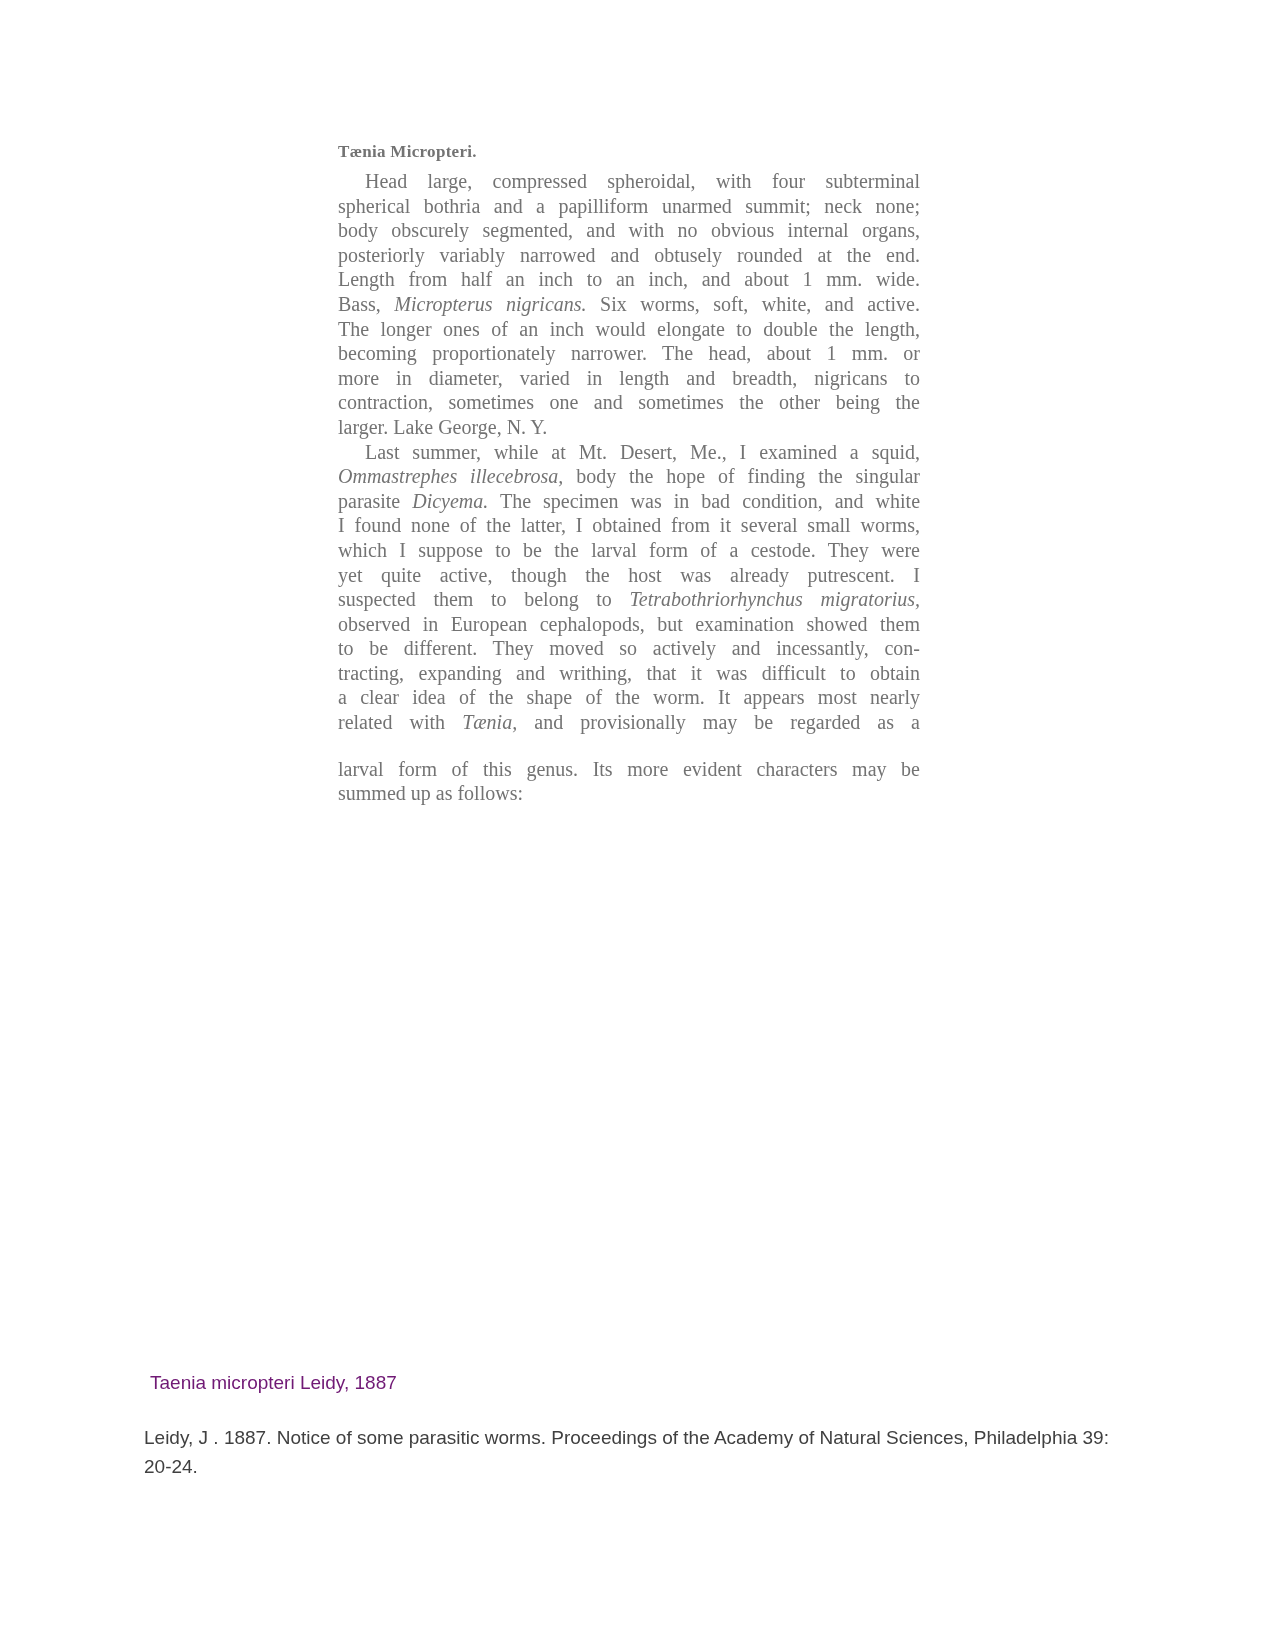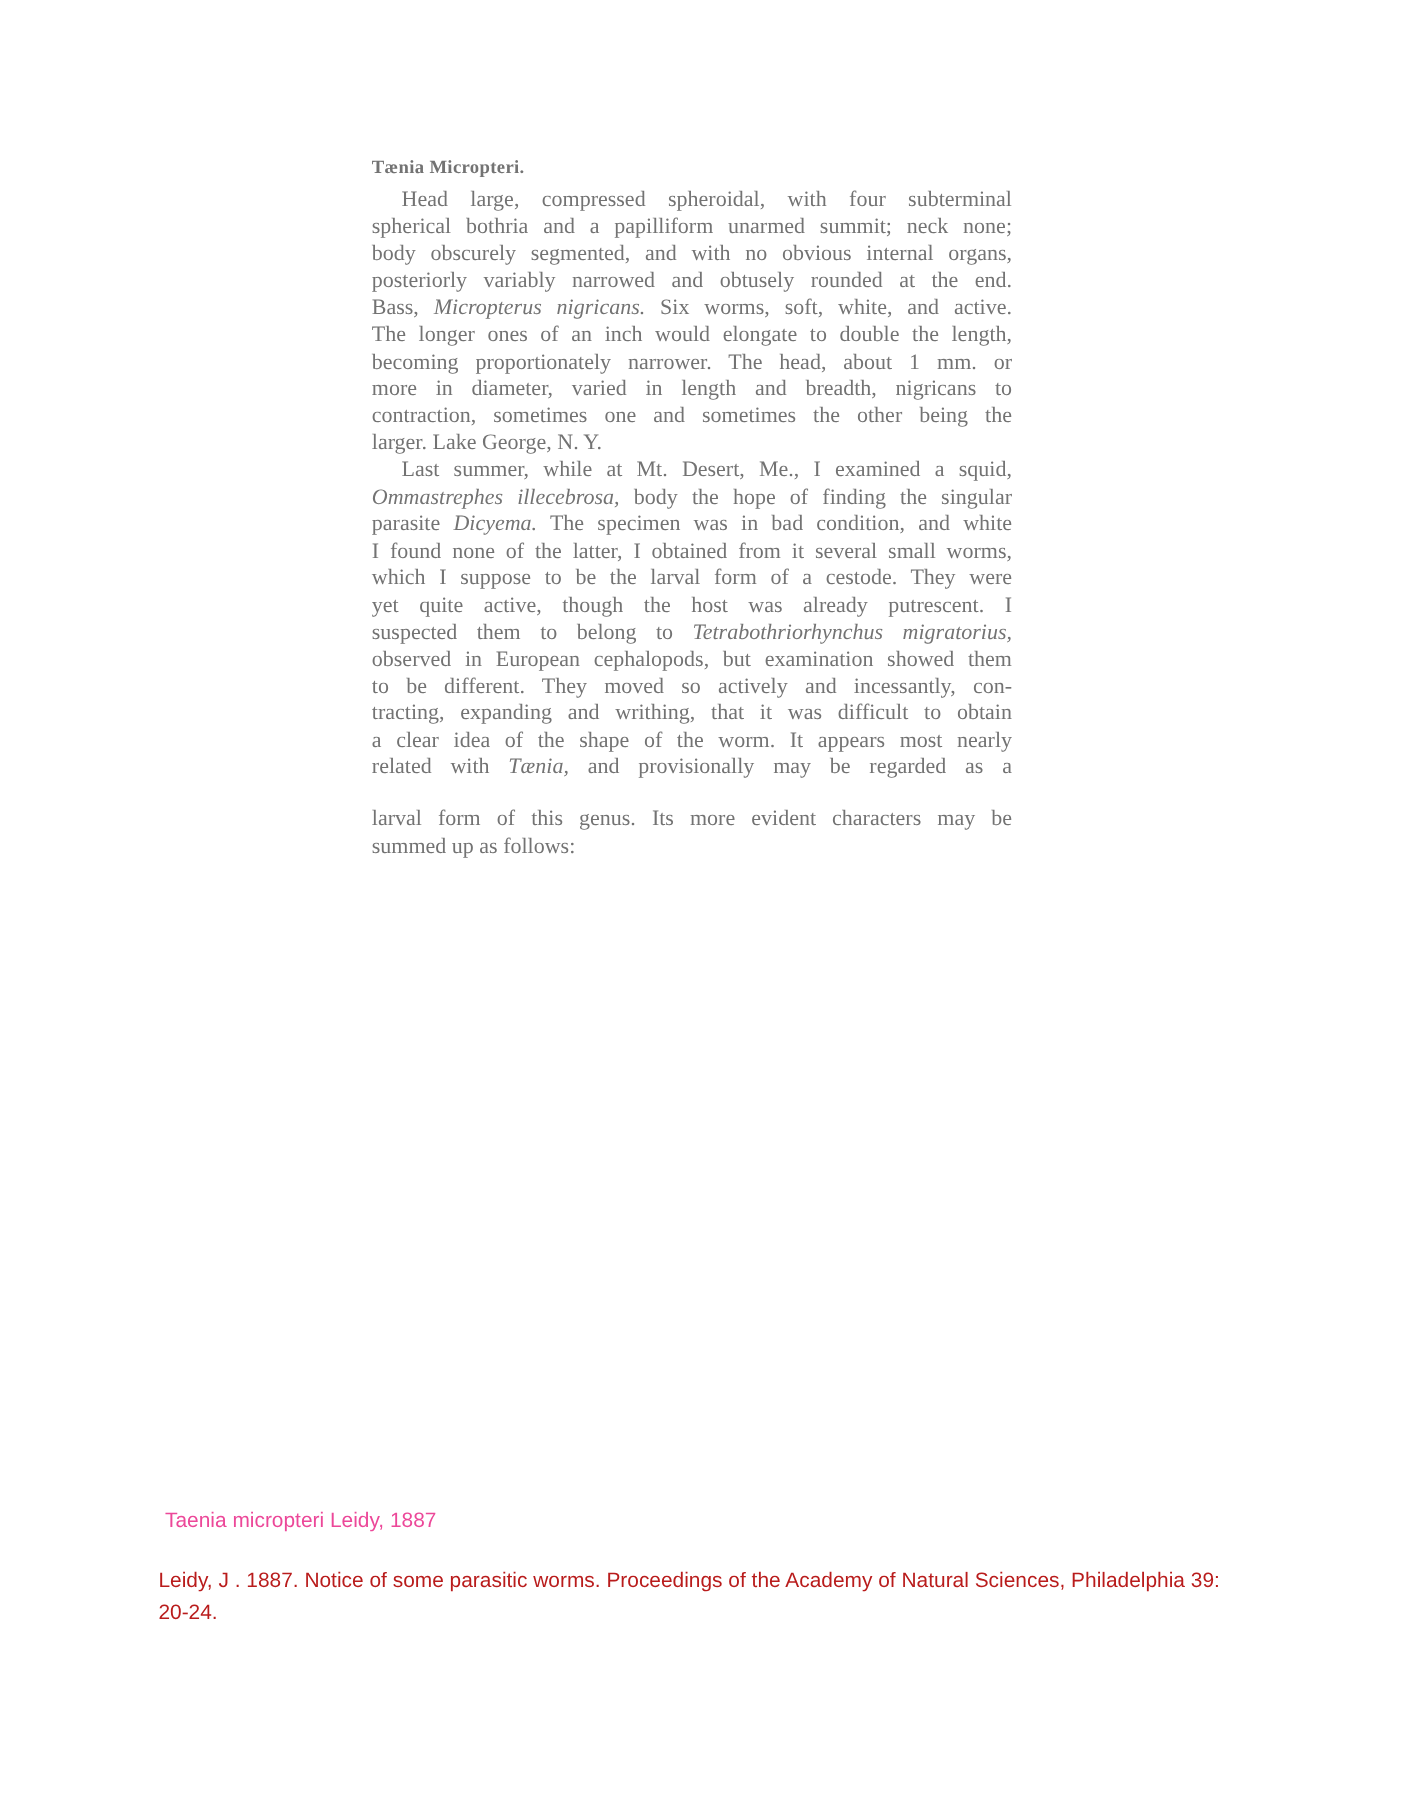--- a/index.html
+++ b/index.html
@@ -43,44 +43,45 @@
   .line.indent { text-indent: 27px; }
   .line i { font-style: italic; }
 
   
   .species-caption {
     position: absolute;
     left: 150px;
     top: 1372px;
     font-family: "Liberation Sans", sans-serif;
     font-size: 19px;
-    color: #ec4899;
+    color: #701a75;
   }
   .citation-block {
     position: absolute;
     left: 144px;
     top: 1423px;
     width: 1010px;
     font-family: "Liberation Sans", sans-serif;
     font-size: 19px;
     line-height: 29px;
-    color: #b91c1c;
+    color: #404040;
   }
 </style>
 </head>
 <body>
 
 <div class="scan-block">
   <div class="scan-heading">Tænia Micropteri.</div>
   <div>
       <div class="para">
         <div class="line indent"><span>Head large, compressed spheroidal, with four subterminal</span></div>
         <div class="line"><span>spherical bothria and a papilliform unarmed summit; neck none;</span></div>
         <div class="line"><span>body obscurely segmented, and with no obvious internal organs,</span></div>
         <div class="line"><span>posteriorly variably narrowed and obtusely rounded at the end.</span></div>
+        <div class="line"><span>Length from half an inch to an inch, and about 1 mm. wide.</span></div>
         <div class="line"><span>Bass, </span><i>Micropterus nigricans.</i><span> Six worms, soft, white, and active.</span></div>
         <div class="line"><span>The longer ones of an inch would elongate to double the length,</span></div>
         <div class="line"><span>becoming proportionately narrower. The head, about 1 mm. or</span></div>
         <div class="line"><span>more in diameter, varied in length and breadth, nigricans to</span></div>
         <div class="line"><span>contraction, sometimes one and sometimes the other being the</span></div>
         <div class="line last"><span>larger. Lake George, N. Y.</span></div>
       </div>
       <div class="para">
         <div class="line indent"><span>Last summer, while at Mt. Desert, Me., I examined a squid,</span></div>
         <div class="line"><i>Ommastrephes illecebrosa,</i><span> body the hope of finding the singular</span></div>

